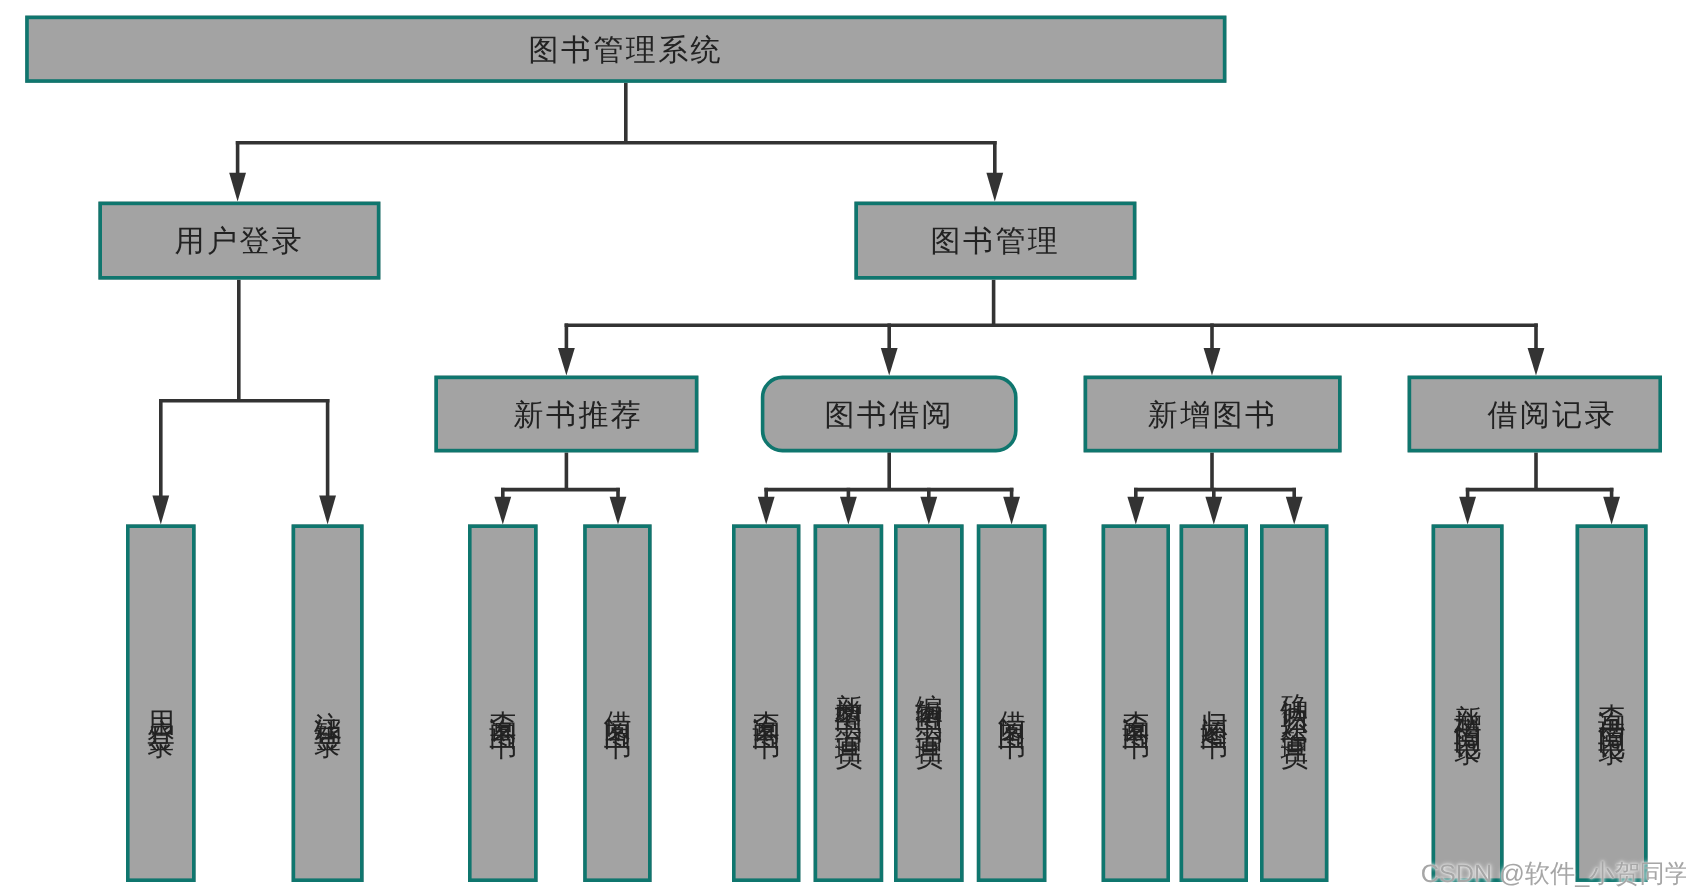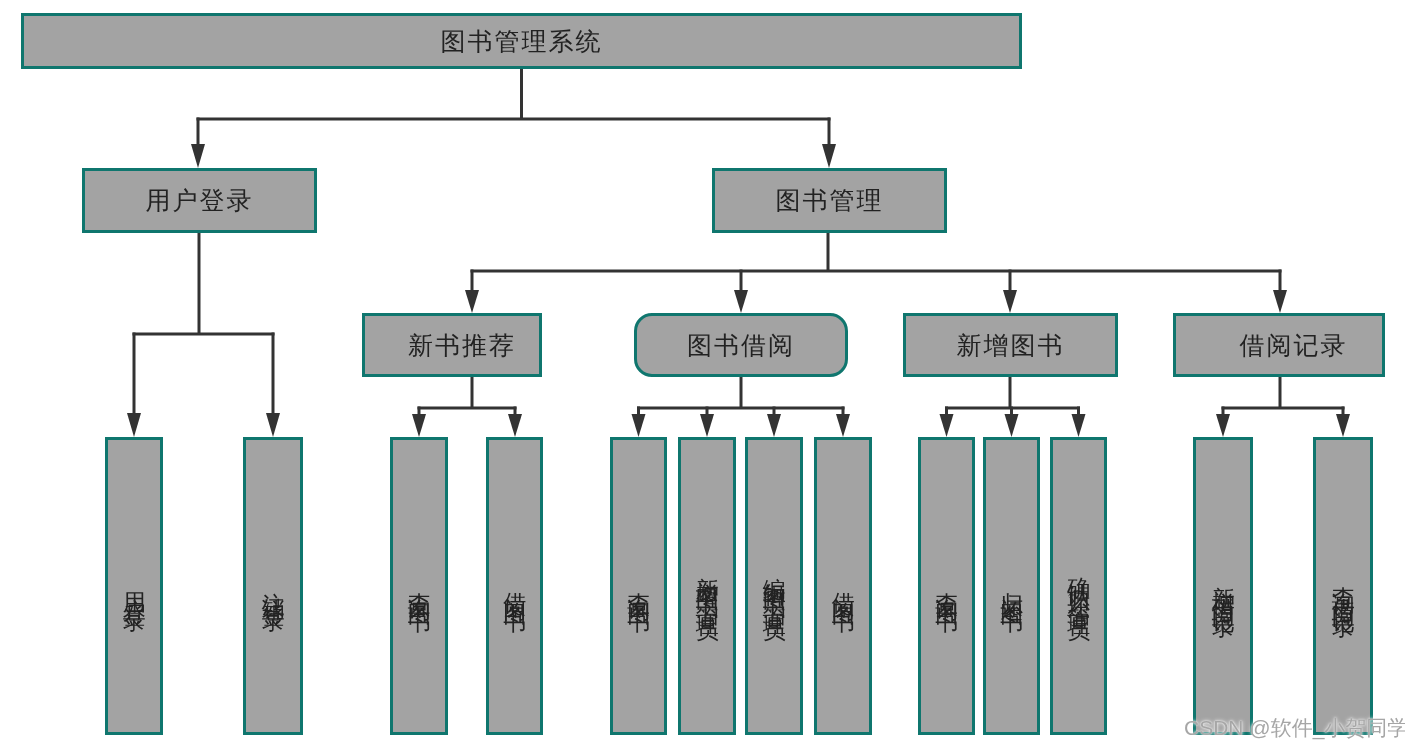--- a/index.html
+++ b/index.html
@@ -41,21 +41,21 @@
     writing-mode: vertical-rl;
     text-orientation: mixed;
     font-size: 23px;
     line-height: 1.1;
     letter-spacing: 6px;
     white-space: nowrap;
   }
   .root-box   { left: 21px;  top: 13px;  width: 1001px; height: 56px; }
   .n-userlogin{ left: 82px;  top: 168px; width: 235px;  height: 65px; }
   .n-bookmgmt { left: 712px; top: 168px; width: 235px;  height: 65px; }
-  .n-newrec   { left: 362px; top: 313px; width: 180px;  height: 64px; padding-left: 20px; }
+  .n-newrec   { left: 362px; top: 313px; width: 220px;  height: 64px; padding-left: 20px; }
   .n-borrow   { left: 634px; top: 313px; width: 214px;  height: 64px; border-radius: 18px; }
   .n-current  { left: 903px; top: 313px; width: 215px;  height: 64px; }
   .n-record   { left: 1173px;top: 313px; width: 212px;  height: 64px; padding-left: 29px; }
   .leaf { top: 437px; height: 298px; }
   .lf1  { left: 105px;  width: 58px; }
   .lf2  { left: 243px;  width: 60px; }
   .lf3  { left: 390px;  width: 58px; }
   .lf4  { left: 486px;  width: 57px; }
   .lf5  { left: 610px;  width: 57px; }
   .lf6  { left: 678px;  width: 58px; }

